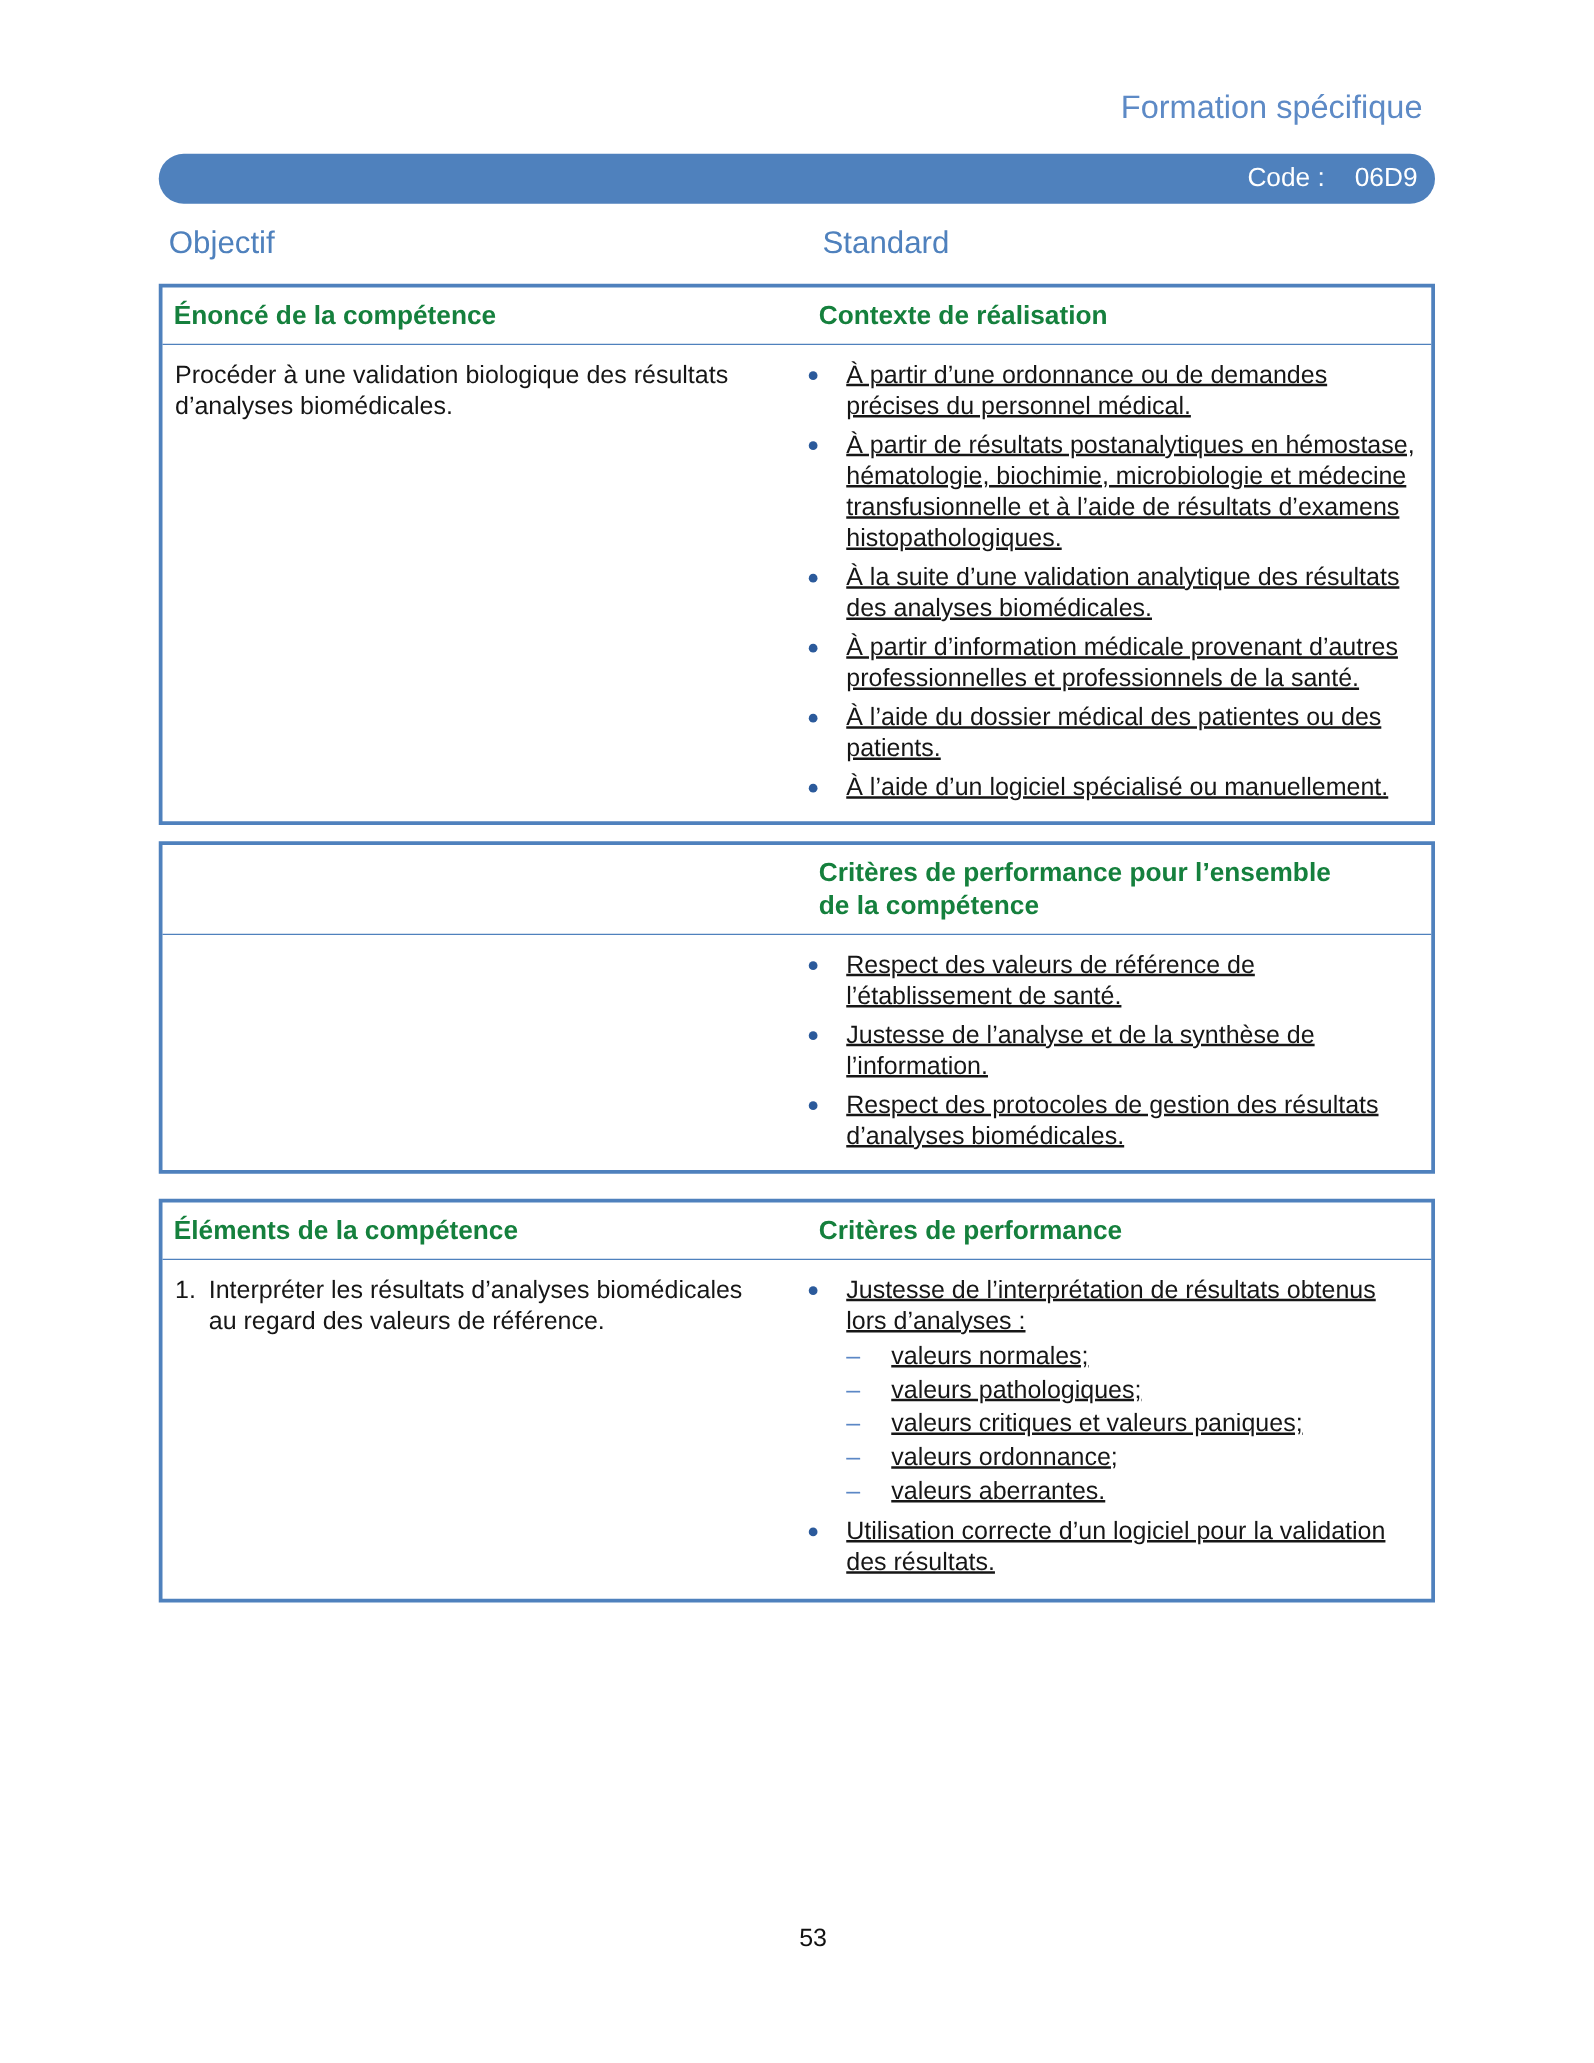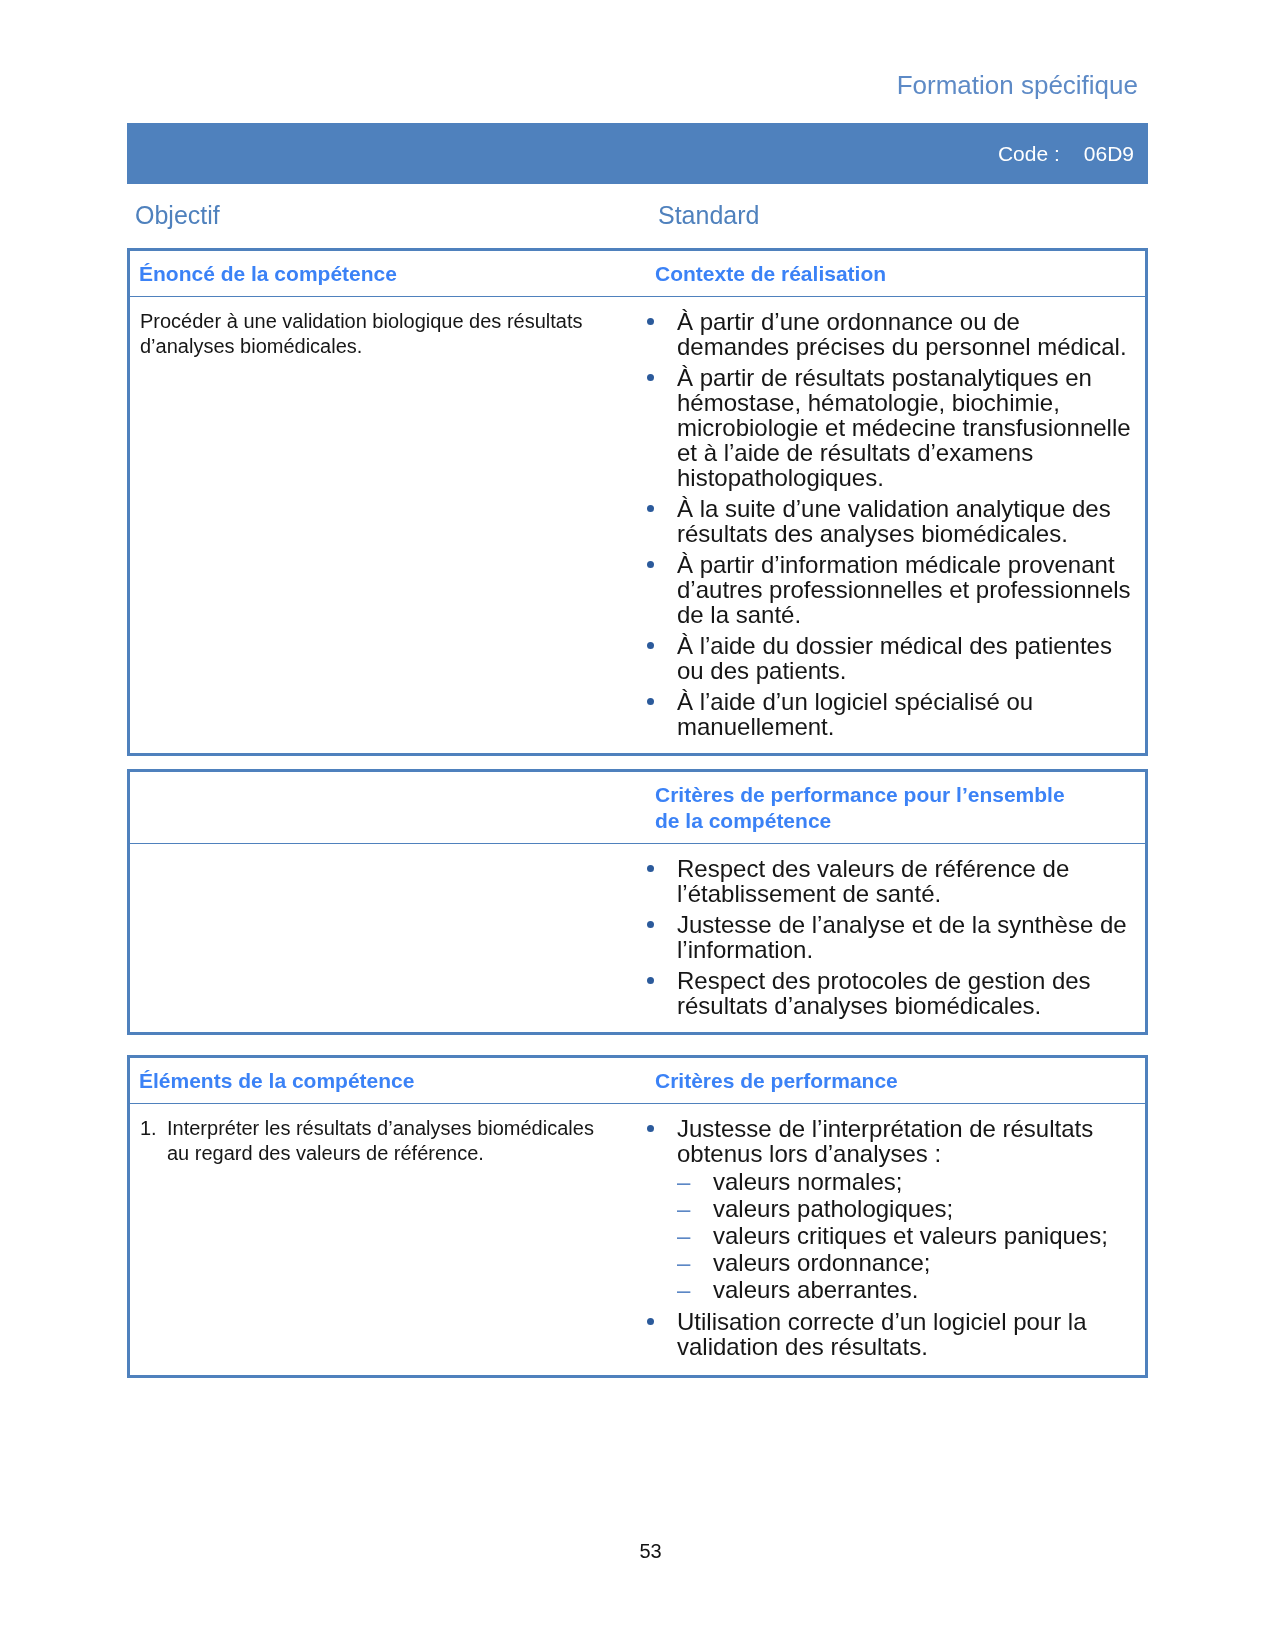--- a/index.html
+++ b/index.html
@@ -19,30 +19,31 @@
   }
   .top-label {
     padding-top: 70px;
     text-align: right;
     padding-right: 10px;
     font-size: 26px;
     color: #5d8ac6;
   }
   .code-banner {
     margin-top: 22px;
-    height: 61px;
+    height: 40px;
     background: #4f81bd;
     color: #ffffff;
     font-size: 21px;
     display: flex;
     justify-content: flex-end;
     align-items: center;
     gap: 24px;
     padding-right: 14px;
     box-sizing: border-box;
+    border-radius: 20px;
   }
   .headings {
     margin-top: 17px;
     display: grid;
     grid-template-columns: 510px 511px;
     font-weight: normal;
     font-size: 25px;
     color: #4f81bd;
   }
   .headings .h-left  { padding-left: 8px; }
@@ -59,21 +60,21 @@
 
   .thead {
     display: grid;
     grid-template-columns: 507px 1fr;
     border-bottom: 1px solid #4f81bd;
     padding: 10px 0 9px;
   }
   .th {
     font-weight: bold;
     font-size: 21px;
-    color: #3b82f6;
+    color: #15803d;
     line-height: 26px;
   }
   .th-left  { padding-left: 9px; }
   .th-right { padding-left: 18px; max-width: 430px; }
 
   .tbody {
     display: grid;
     grid-template-columns: 507px 1fr;
     padding: 12px 0 14px;
   }
@@ -83,22 +84,23 @@
     font-size: 20px;
     line-height: 25px;
   }
   .num-item { position: relative; padding-left: 27px; max-width: 470px; }
   .num-item .num { position: absolute; left: 0; top: 0; }
 
   ul.bullets {
     list-style: none;
     margin: 0;
     padding: 0 12px 0 8px;
-    font-size: 24px;
+    font-size: 20px;
     line-height: 25px;
+    text-decoration: underline;
   }
   ul.bullets > li {
     position: relative;
     padding-left: 32px;
     margin-bottom: 6px;
     max-width: 460px;
   }
   ul.bullets > li:last-child { margin-bottom: 0; }
   ul.bullets > li::before {
     content: "";

